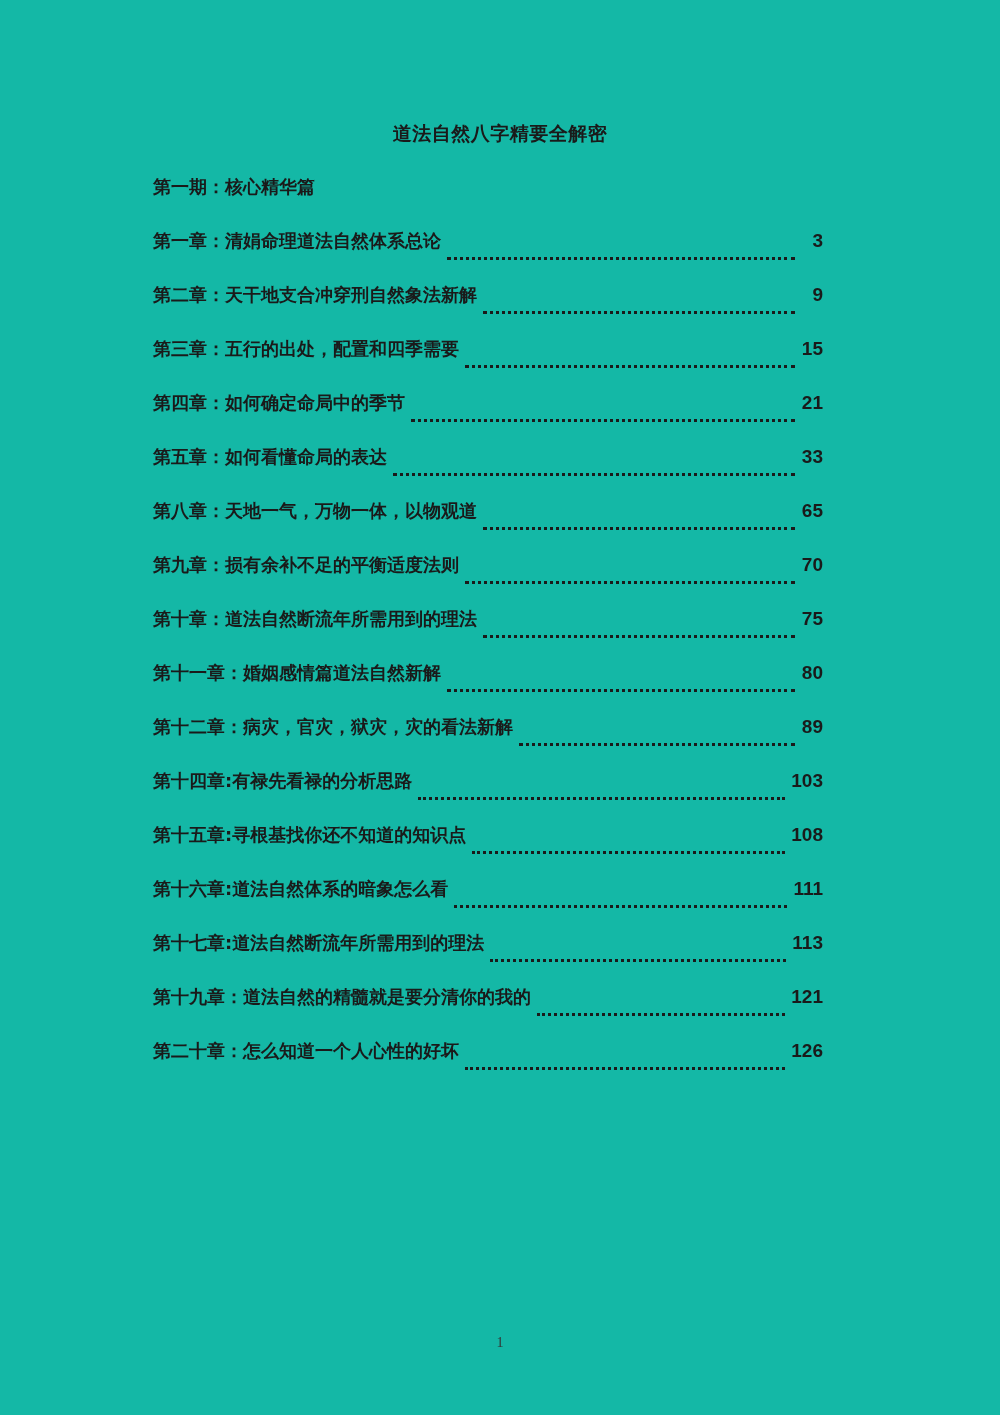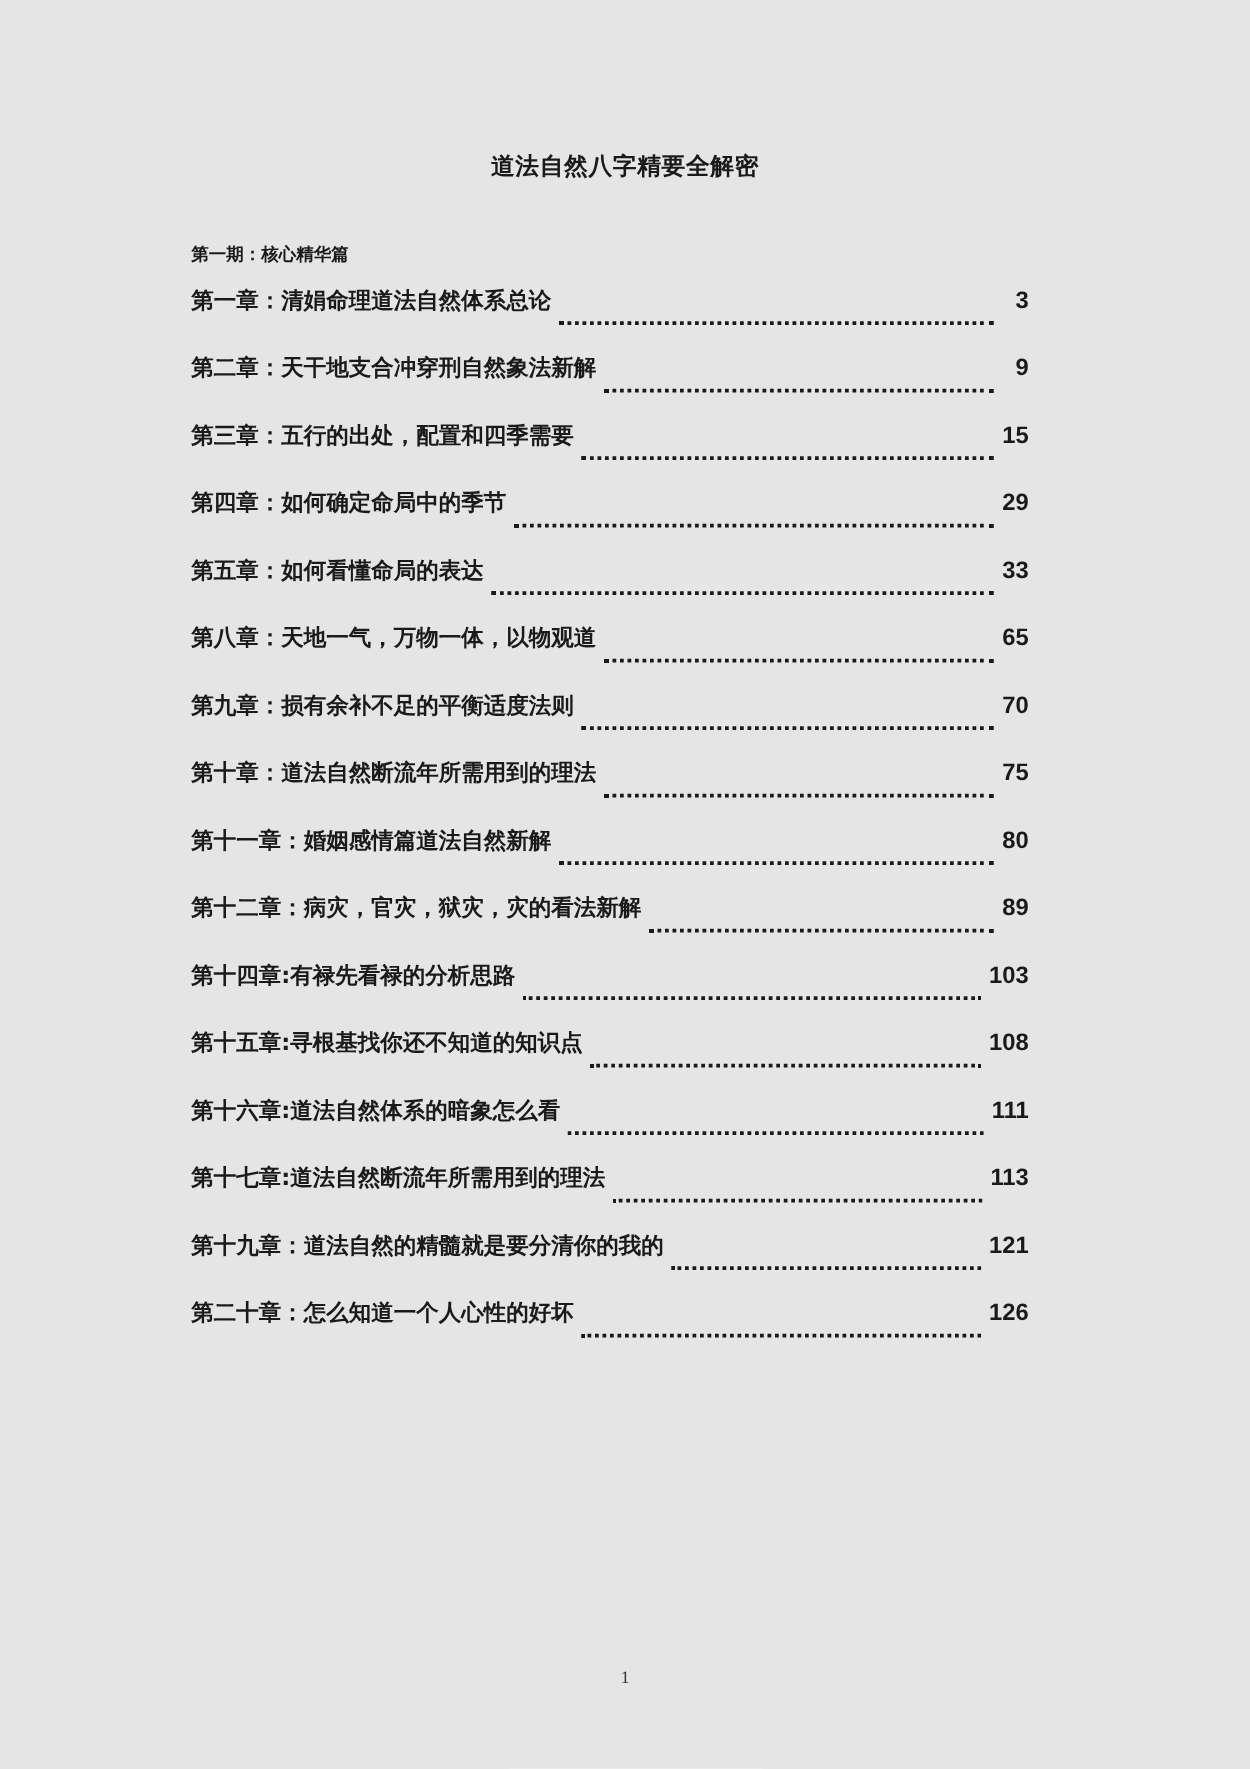--- a/index.html
+++ b/index.html
@@ -13,38 +13,38 @@
       position: relative;
       overflow: hidden;
       font-family: "DejaVu Sans", "Liberation Sans", sans-serif;
       color: #1a1a1a;
     }
     .page {
       position: absolute;
       left: 0; top: 0;
       width: 1000px;
       height: 1415px;
-      background: #e5e5e5;
+      background: #14b8a6;
     }
     .doc-title {
       position: absolute;
       top: 118px;
       left: 0;
       width: 1000px;
       text-align: center;
       font-size: 19px;
       font-weight: bold;
       letter-spacing: 0.5px;
       line-height: 30px;
     }
     .section-heading {
       position: absolute;
-      top: 189px;
+      top: 172px;
       left: 153px;
-      font-size: 14px;
+      font-size: 18px;
       font-weight: bold;
       line-height: 30px;
     }
     .toc-list {
       position: absolute;
       top: 226px;
       left: 153px;
       width: 670px;
       margin: 0;
       padding: 0;
@@ -124,21 +124,21 @@
     <li class="toc-row">
       <span class="toc-chapter">第三章：</span>
       <span class="toc-title">五行的出处，配置和四季需要</span>
       <span class="toc-leader"></span>
       <span class="toc-page">15</span>
     </li>
     <li class="toc-row">
       <span class="toc-chapter">第四章：</span>
       <span class="toc-title">如何确定命局中的季节</span>
       <span class="toc-leader"></span>
-      <span class="toc-page">29</span>
+      <span class="toc-page">21</span>
     </li>
     <li class="toc-row">
       <span class="toc-chapter">第五章：</span>
       <span class="toc-title">如何看懂命局的表达</span>
       <span class="toc-leader"></span>
       <span class="toc-page">33</span>
     </li>
     <li class="toc-row">
       <span class="toc-chapter">第八章：</span>
       <span class="toc-title">天地一气，万物一体，以物观道</span>

